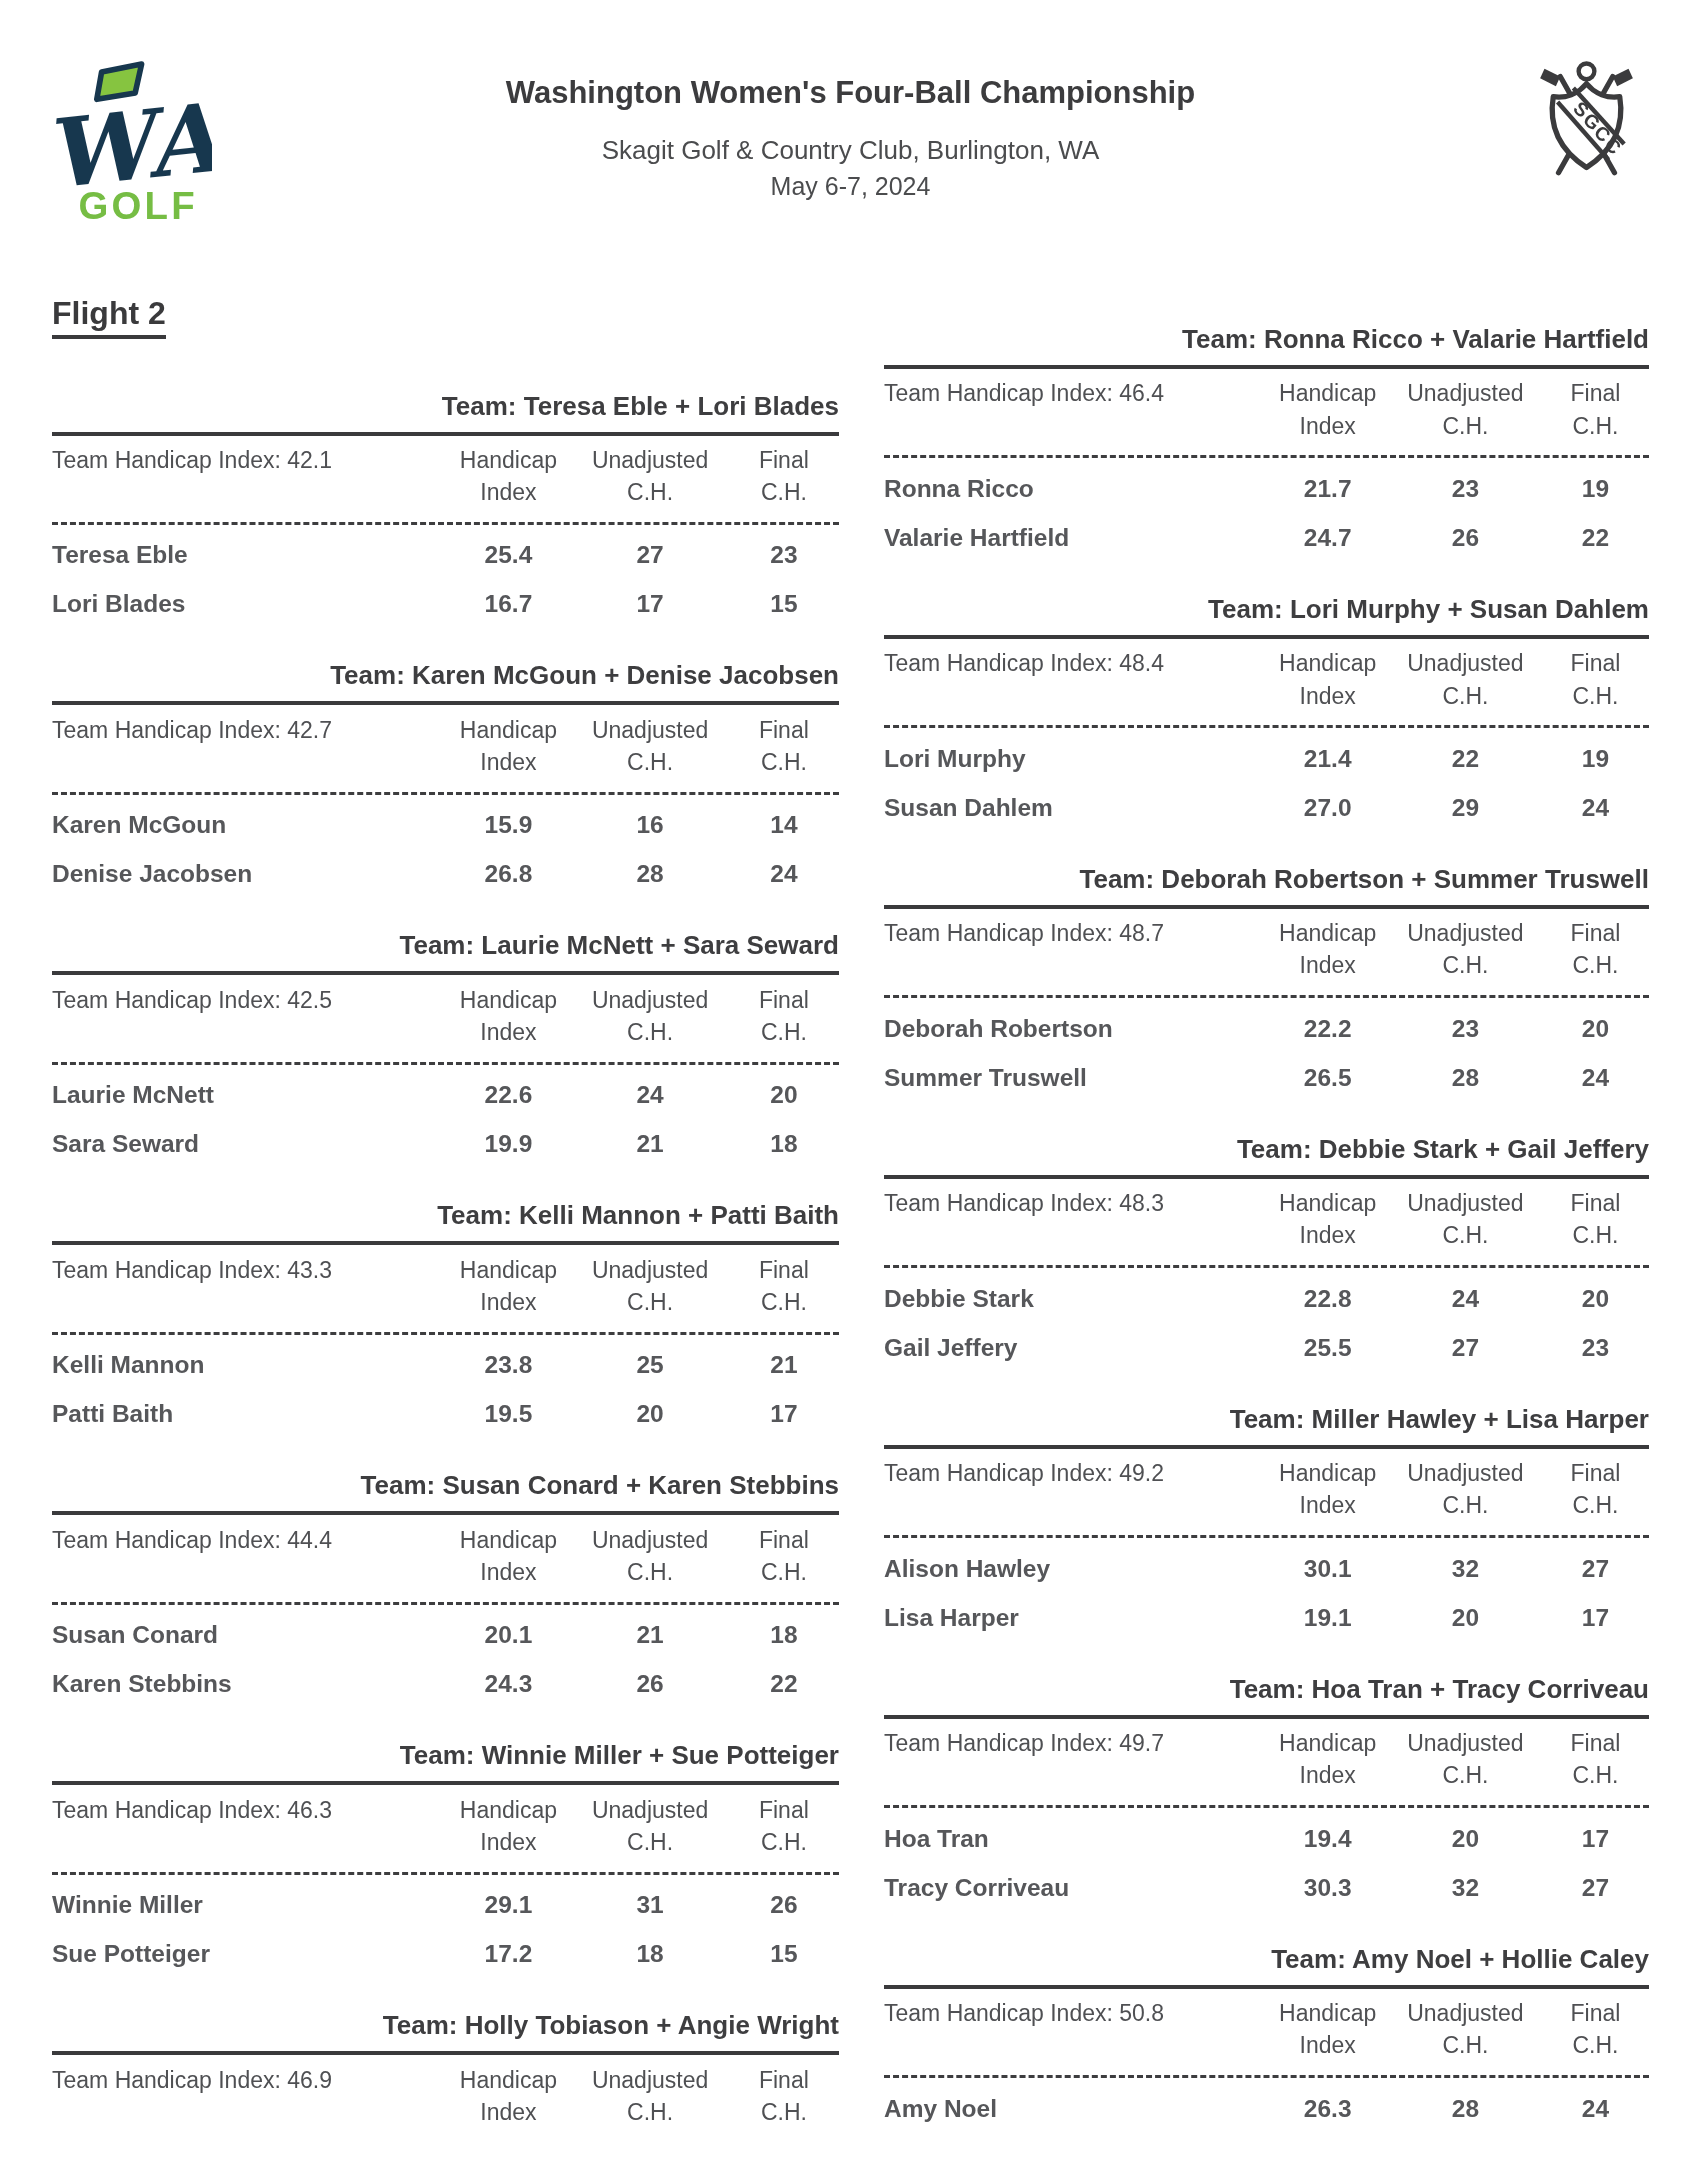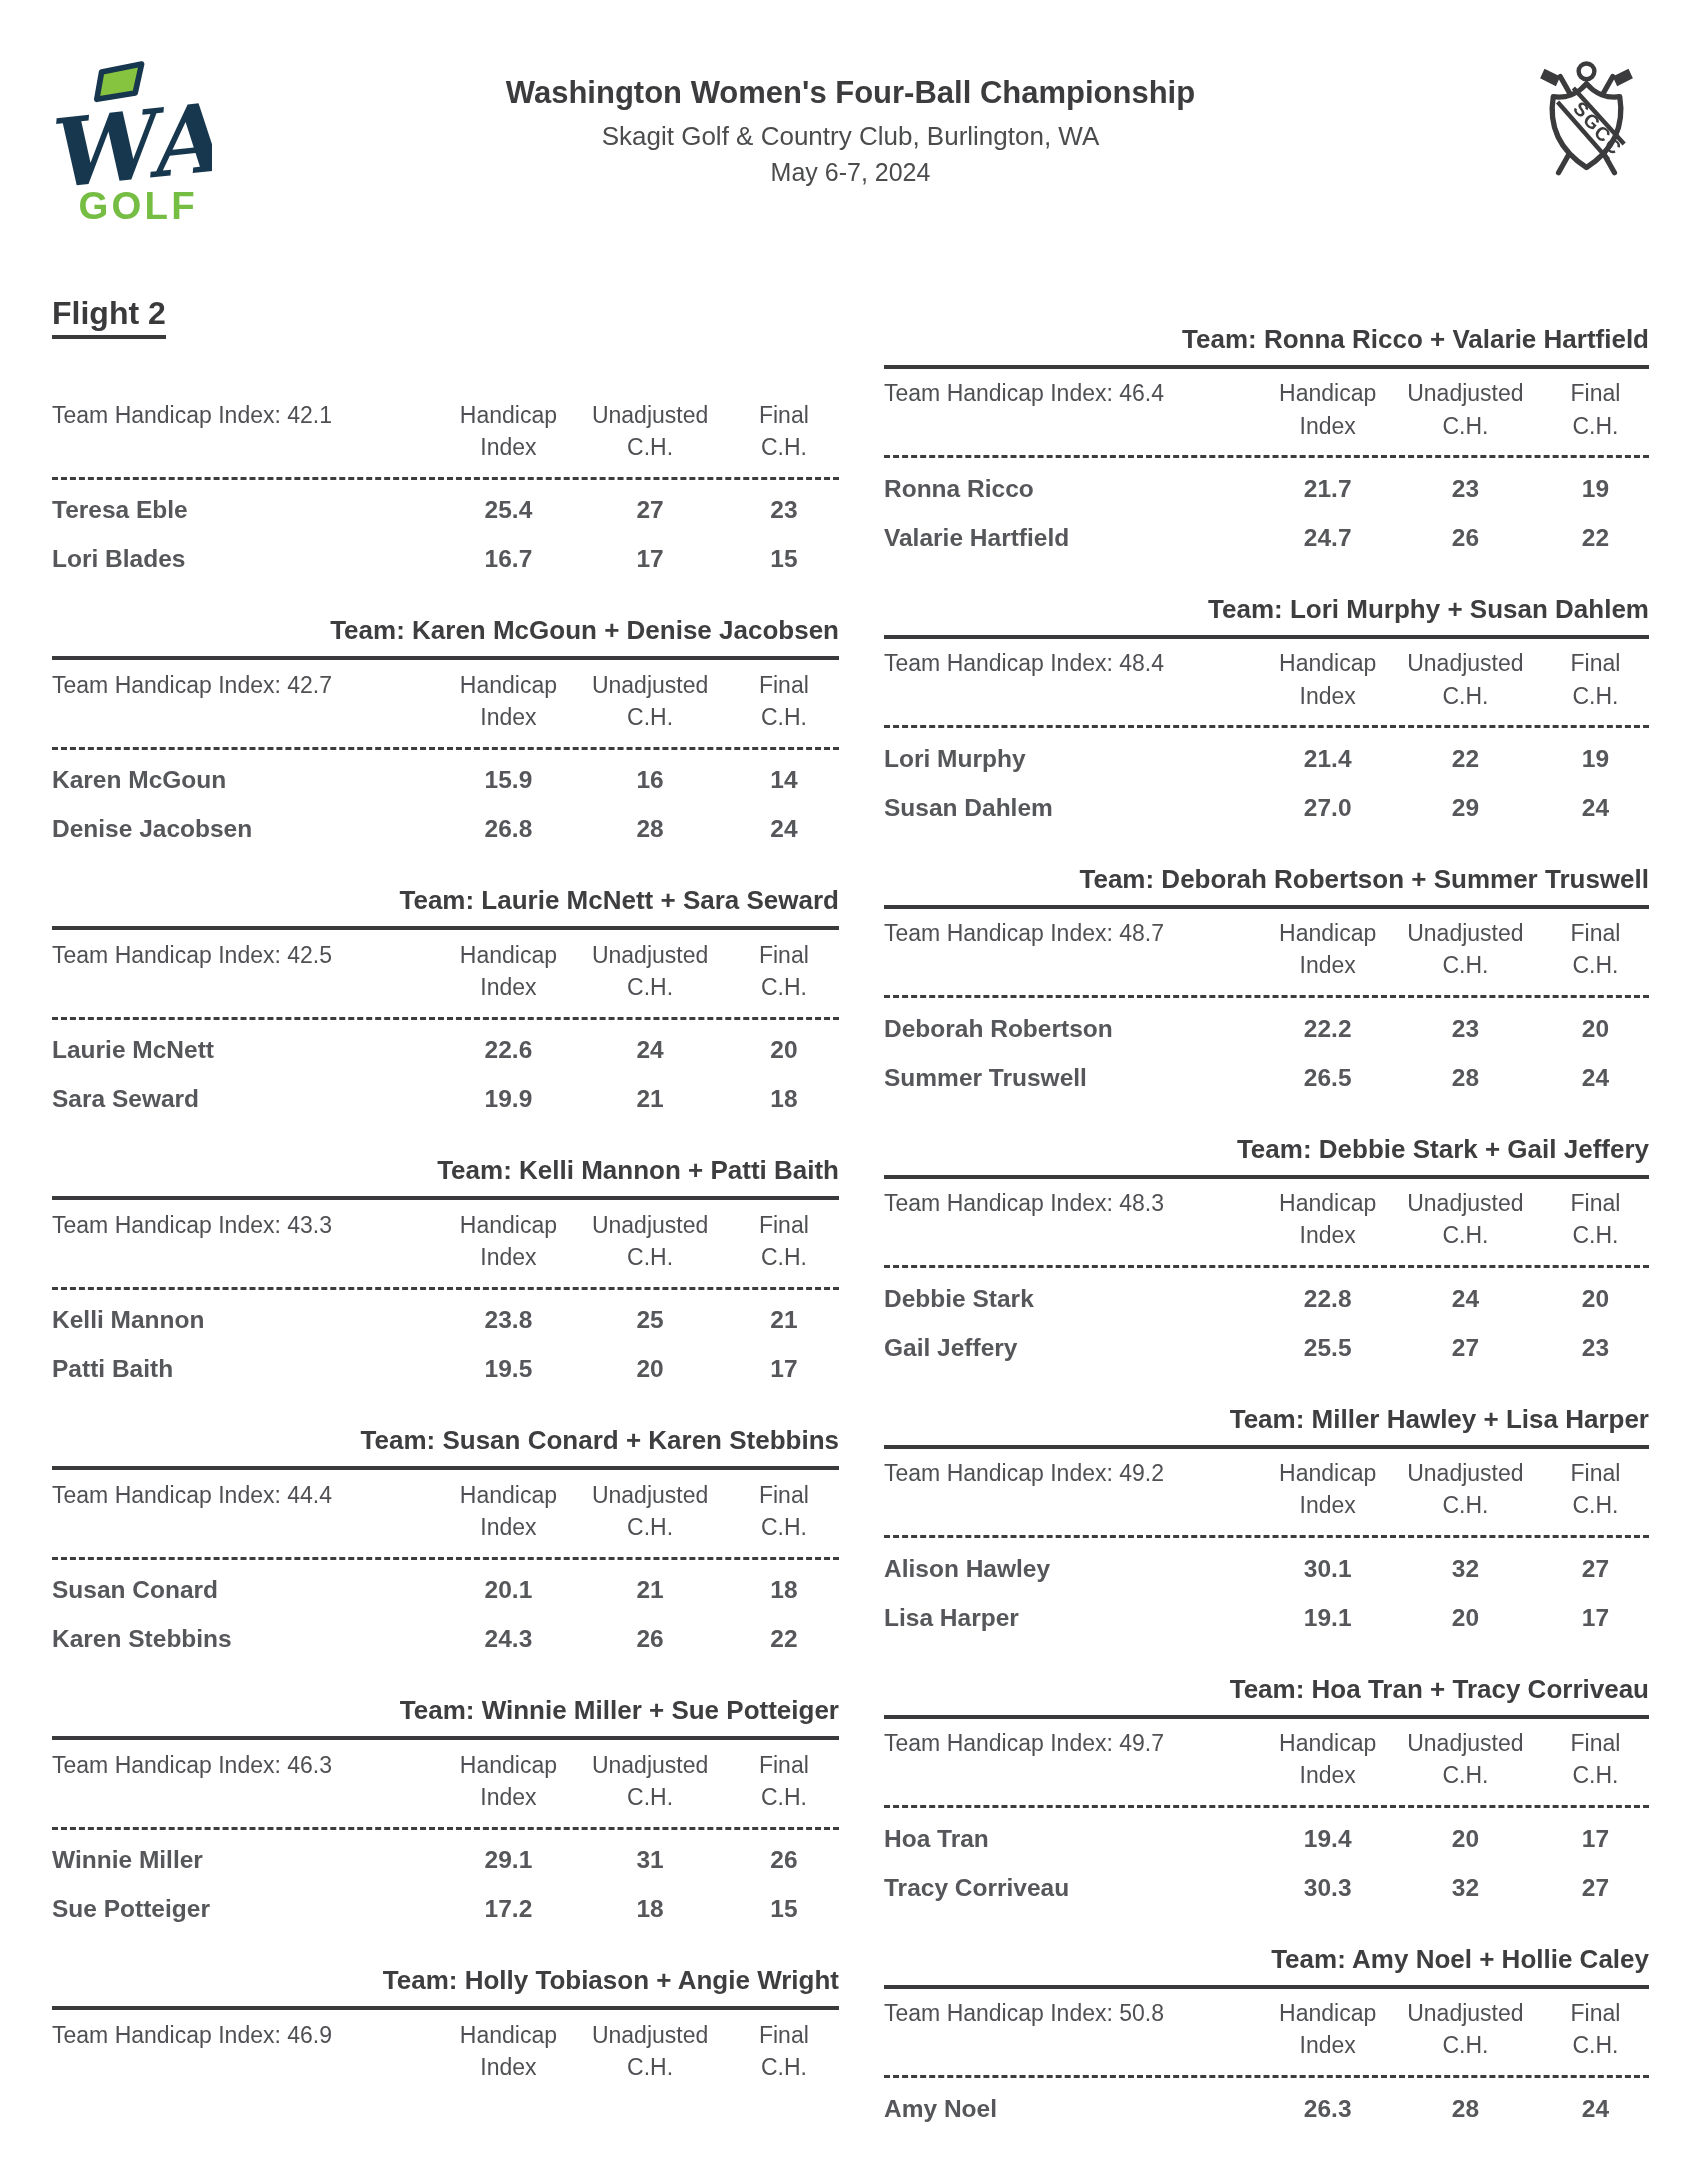--- a/index.html
+++ b/index.html
@@ -13,21 +13,21 @@
 
   
   .doc-header {
     display:grid;
     grid-template-columns:177px 1fr 177px;
     align-items:start;
   }
   .wa-logo { width:160px; }
   .title-block { text-align:center; padding-top:15px; }
   .title { font-size:31px; font-weight:bold; color:#3c3c3e; line-height:1.25; }
-  .subtitle { font-size:26px; color:#4b4c4e; margin-top:8px; }
+  .subtitle { font-size:26px; color:#4b4c4e; margin-top:22px; }
   .dates { font-size:25px; color:#4b4c4e; margin-top:6.7px; }
   .crest { justify-self:end; margin-right:10px; }
 
   
   .columns {
     display:grid;
     grid-template-columns:787px 765px;
     column-gap:45px;
     margin-top:66px;
   }
@@ -100,20 +100,21 @@
         <text x="85" y="105" font-family="Liberation Sans, sans-serif" font-weight="bold" font-size="22" fill="#3b3b3d" text-anchor="middle" transform="rotate(42 85 105)">C</text>
       </svg>
     </div>
   </div>
 
   <div class="columns">
     <div class="left-col">
       <h2 class="flight-heading">Flight 2</h2>
       <div id="left-teams">
           <section class="team-block">
+    <h3 class="team-title">Team: Teresa Eble + Lori Blades</h3>
     <div class="team-table">
       <div class="trow header-row">
         <div class="thi-cell">
           <span>Team Handicap Index:</span>
           <span>42.1</span>
         </div>
         <div class="hdr">
           <span>Handicap</span>
           <span>Index</span>
         </div>

